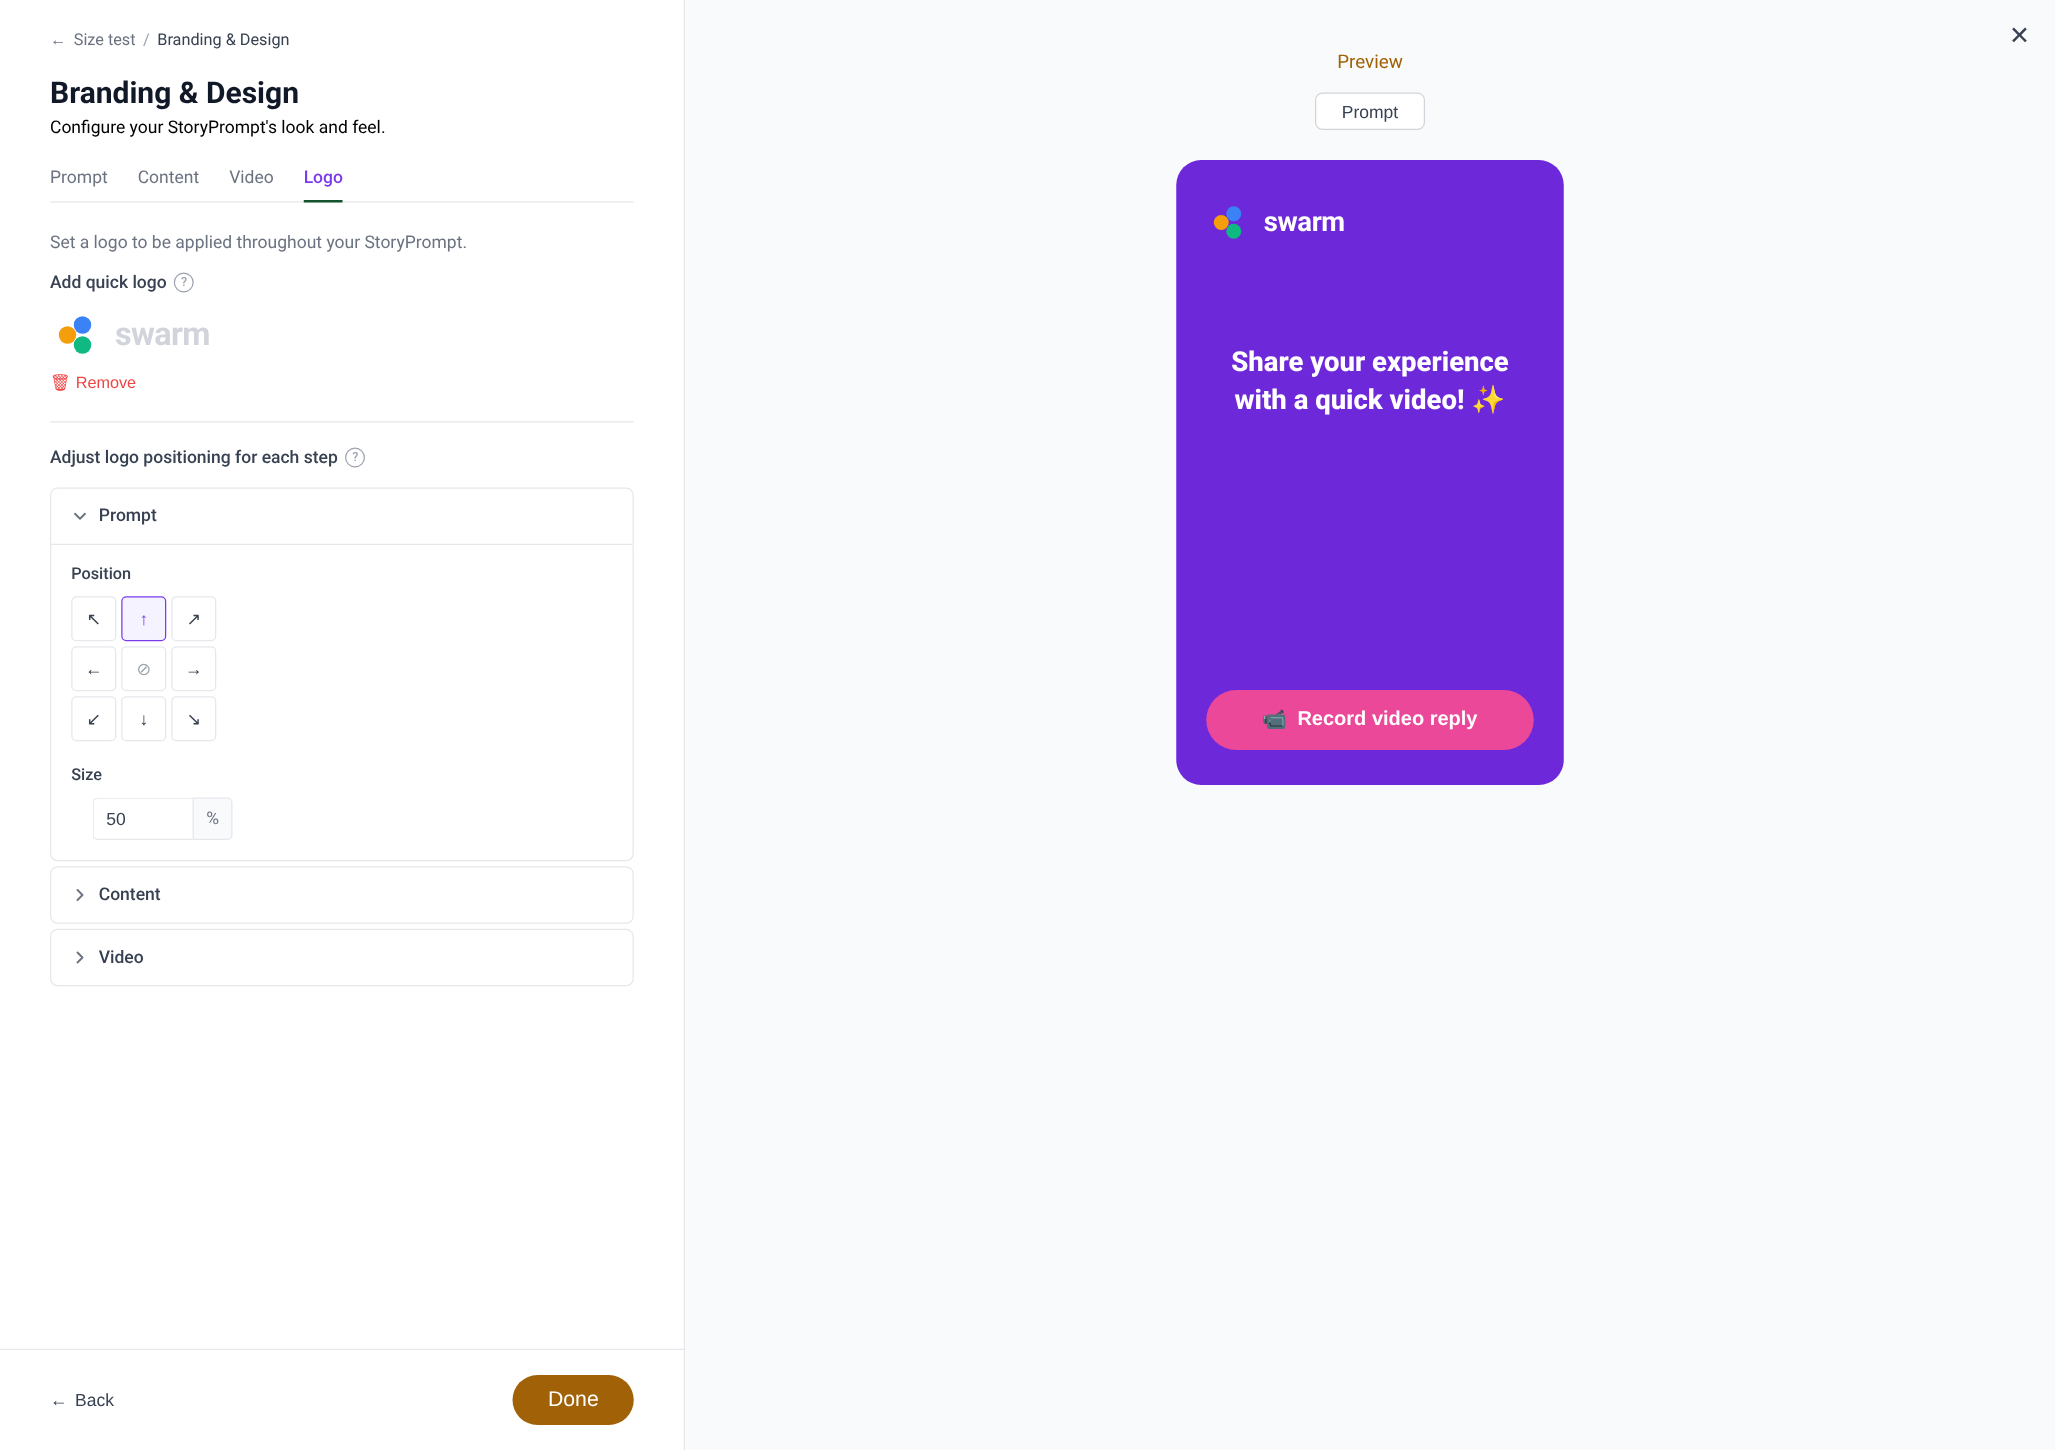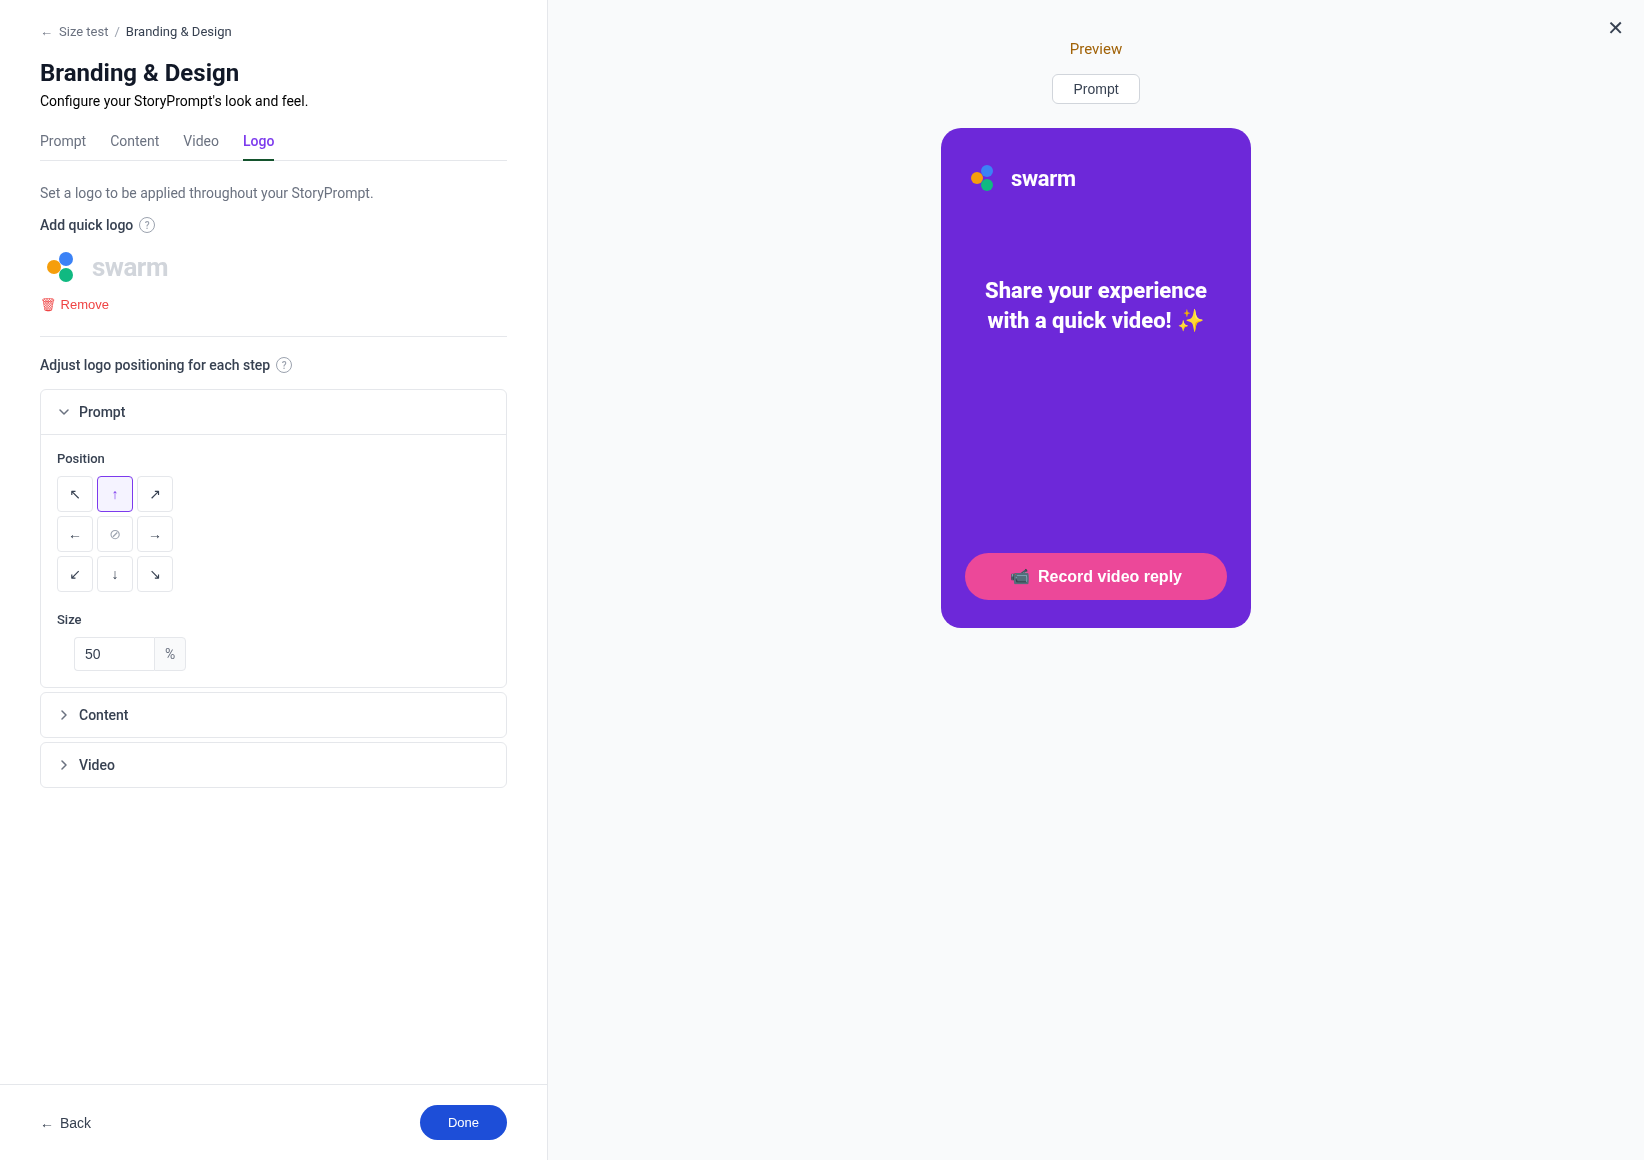--- a/index.html
+++ b/index.html
@@ -234,26 +234,26 @@
       display: flex;
       align-items: center;
       gap: 6px;
       font-size: 14px;
       color: #374151;
       background: none;
       border: none;
       cursor: pointer;
     }
     .done-btn {
-      background: #1d4ed8;
+      background: #a16207;
       color: #fff;
       border: none;
       border-radius: 24px;
       padding: 10px 28px;
-      font-size: 13px;
+      font-size: 17px;
       font-weight: 500;
       cursor: pointer;
     }
 
     
     .right-panel {
       flex: 1;
       display: flex;
       flex-direction: column;
       align-items: center;

